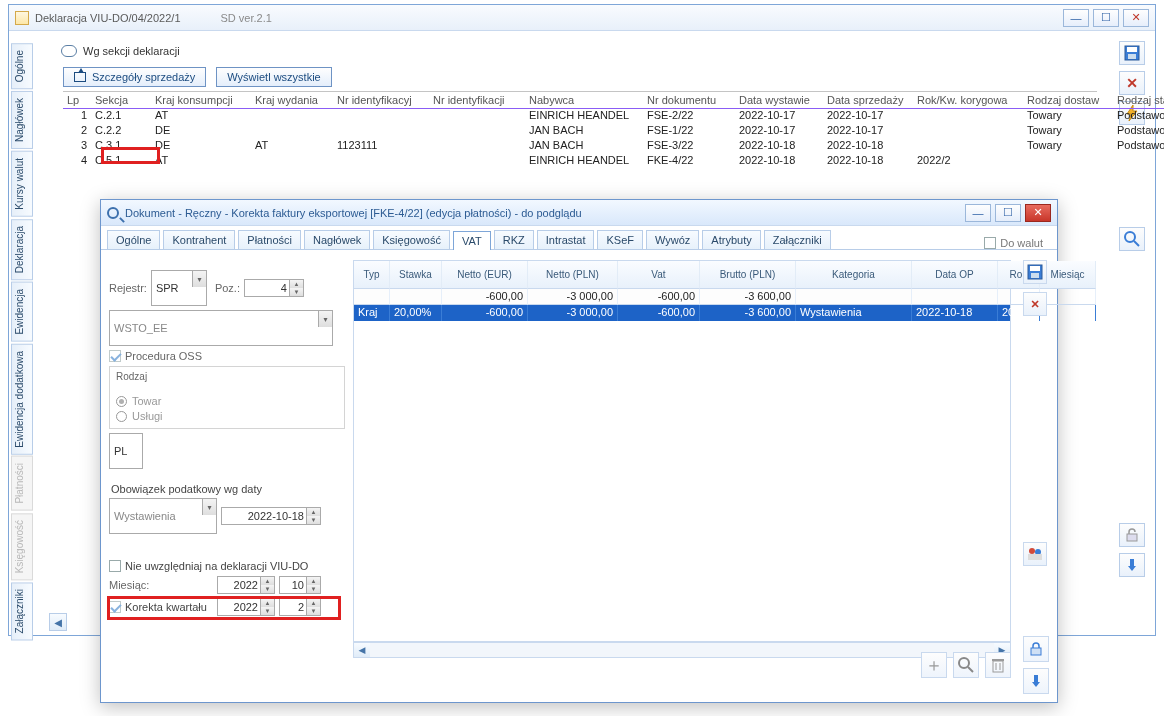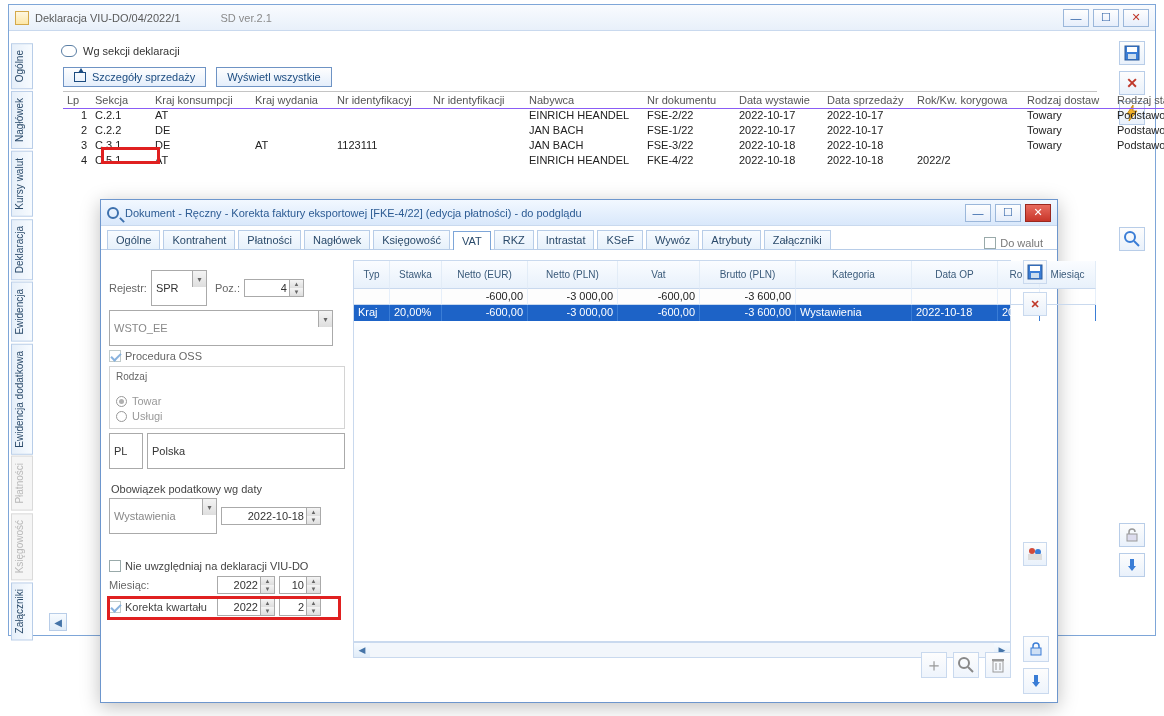--- a/index.html
+++ b/index.html
@@ -490,23 +490,20 @@
       </div>
       <div class="group-box">
         <div class="group-title">Rodzaj</div>
         <div style="color:#999;"><span class="radio sel"></span><span>Towar</span></div>
         <div style="color:#999;margin-top:2px;"><span class="radio"></span><span>Usługi</span></div>
       </div>
       <div class="pl-row">
         <div class="combo">
             <span>PL</span>
           </div>
-        <div class="combo big">
-            <span>Polska</span>
-          </div>
       </div>
 
       <div class="ob-label">Obowiązek podatkowy wg daty</div>
       <div class="form-row">
         <div class="combo" style="width:108px;color:#888;">
             <span>Wystawienia</span>
             <div class="dd">▾</div>
           </div>
         <div class="num" style="width:100px;">
             <span>2022-10-18</span>

